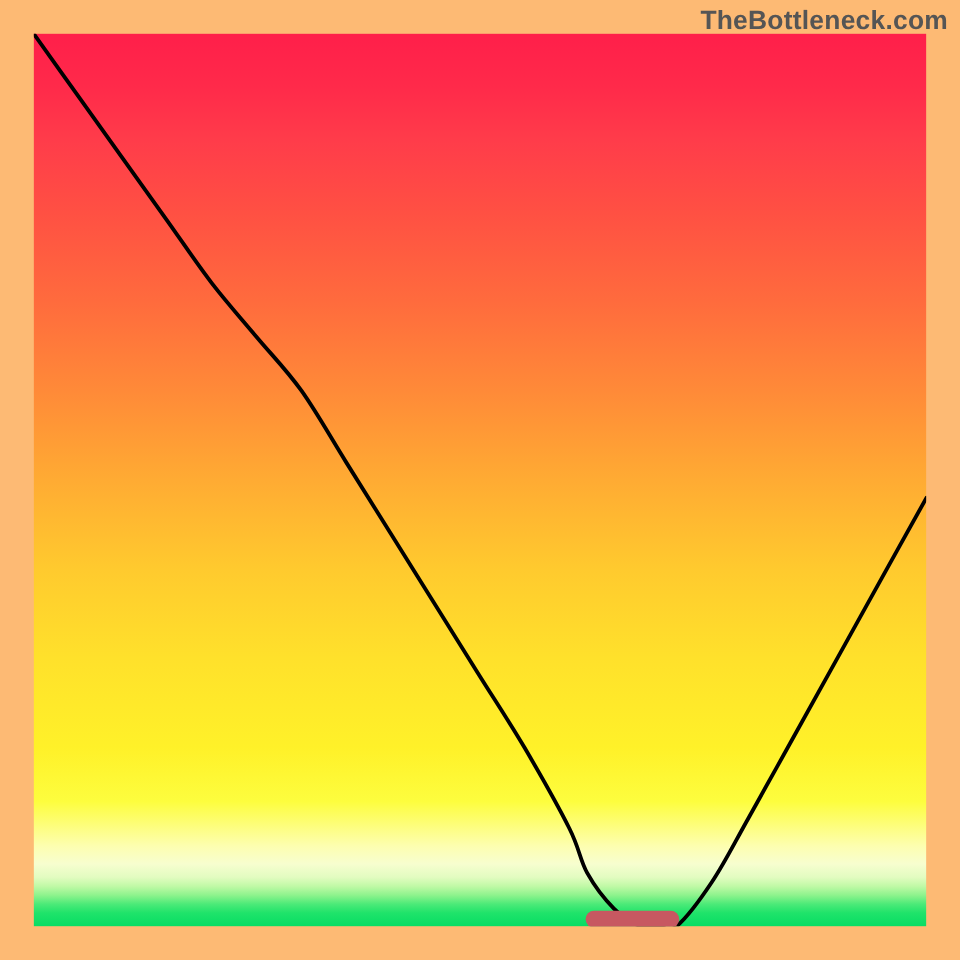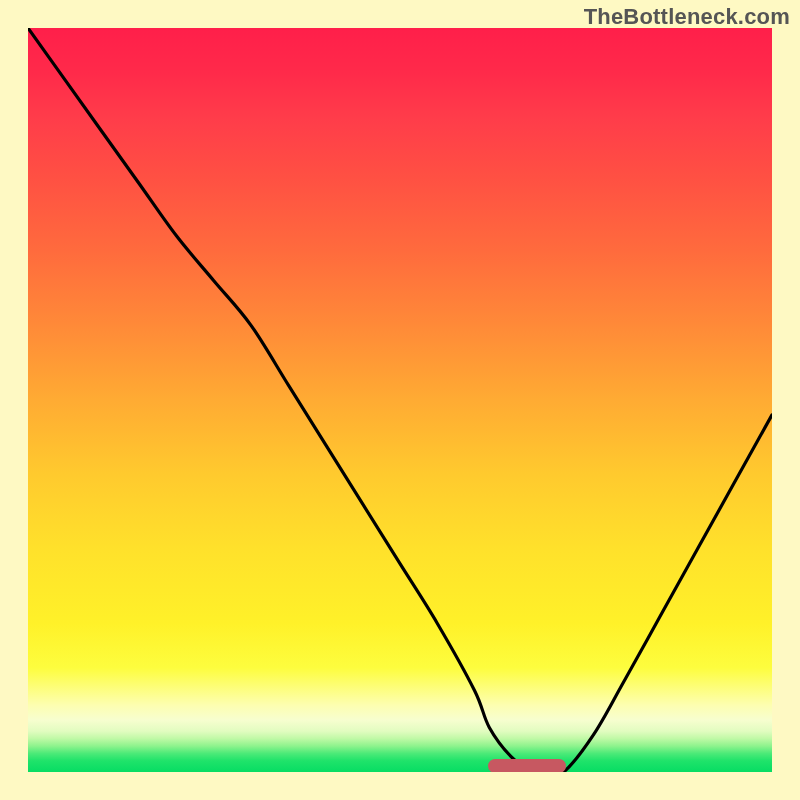--- a/index.html
+++ b/index.html
@@ -8,21 +8,21 @@
     width: 800px;
     height: 800px;
     background: #000;
     overflow: hidden;
     font-family: Arial, Helvetica, sans-serif;
   }
   .stage {
     position: relative;
     width: 800px;
     height: 800px;
-    background: #fef9c3;
+    background: #fdba74;
   }
   .plot-area {
     position: absolute;
     left: 28px;
     top: 28px;
     width: 744px;
     height: 744px;
     overflow: hidden;
   }
   .gradient {

